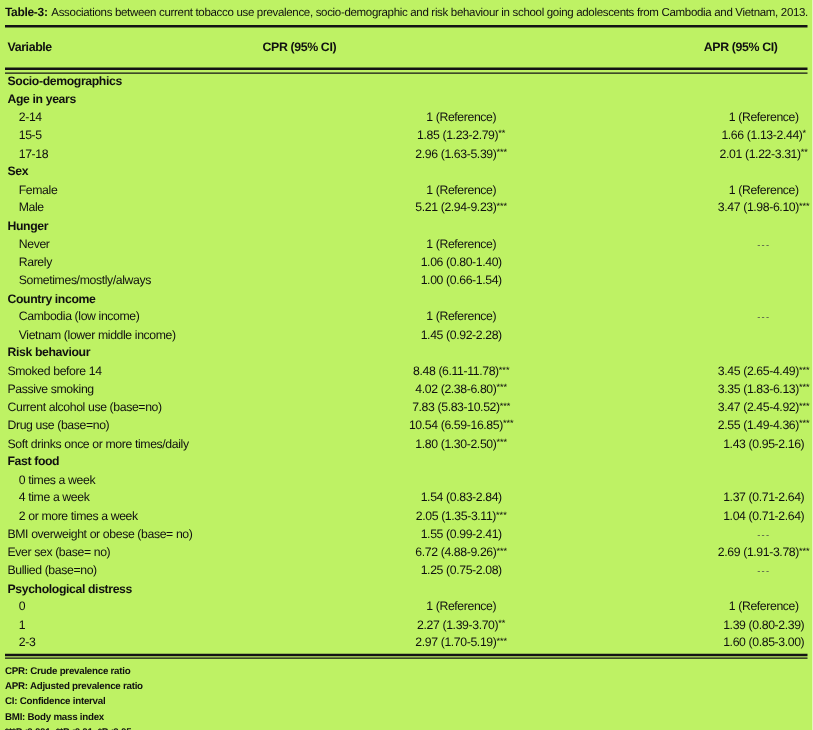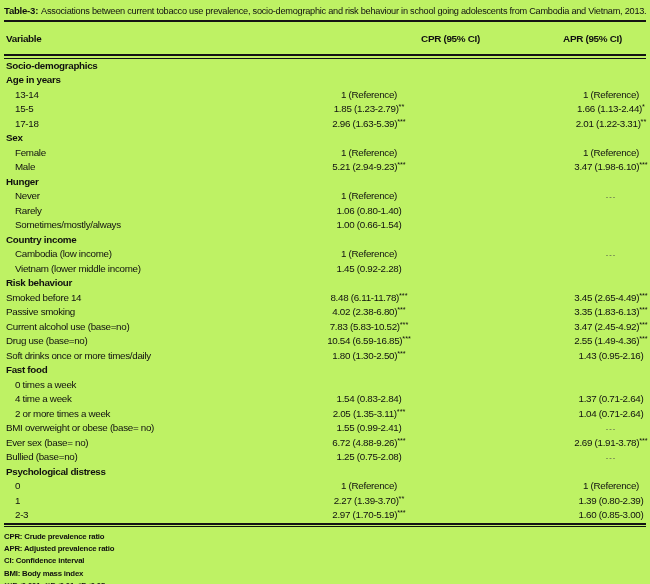--- a/index.html
+++ b/index.html
@@ -11,21 +11,21 @@
   }
   .title { font-size:9.2px; letter-spacing:-0.25px; white-space:nowrap; margin-bottom:4px; }
   .title .tlabel { font-weight:bold; margin-right:3px; font-size:9.6px; }
   .rule { height:2px; background:#141414; }
   .dbl { height:1.5px; border-top:2px solid #141414; border-bottom:1px solid #141414; }
   .thead {
     display:grid; grid-template-columns:206px 270px 166px; height:32px;
     align-items:center; font-weight:bold; font-size:9.9px; letter-spacing:-0.3px;
   }
   .thead .c1 { padding-left:2px; }
-  .thead .c2 { text-align:right; }
+  .thead .c2 { text-align:left; }
   .thead .c3 { text-align:right; padding-right:24px; }
   .row {
     display:grid; grid-template-columns:206px 270px 166px;
     height:14.5px; line-height:14.5px; font-size:9.8px; letter-spacing:-0.3px;gap:24px;
   }
   .cell { white-space:nowrap; overflow:visible; }
   .c1 { padding-left:2px; }
   .row.section .c1 { font-weight:bold; }
   .row.item .c1 { padding-left:11px; }
   .c2, .c3 { text-align:center; }
@@ -59,21 +59,21 @@
     <div class="cell c3"></div>
   </div>
 
   <div class="row section">
     <div class="cell c1">Age in years</div>
     <div class="cell c2"></div>
     <div class="cell c3"></div>
   </div>
 
   <div class="row item">
-    <div class="cell c1">13-14</div>
+    <div class="cell c1">2-14</div>
     <div class="cell c2">1 (Reference)</div>
     <div class="cell c3">1 (Reference)</div>
   </div>
 
   <div class="row item">
     <div class="cell c1">15-5</div>
     <div class="cell c2">1.85 (1.23-2.79)<span class="ast">**</span></div>
     <div class="cell c3">1.66 (1.13-2.44)<span class="ast">*</span></div>
   </div>
 

